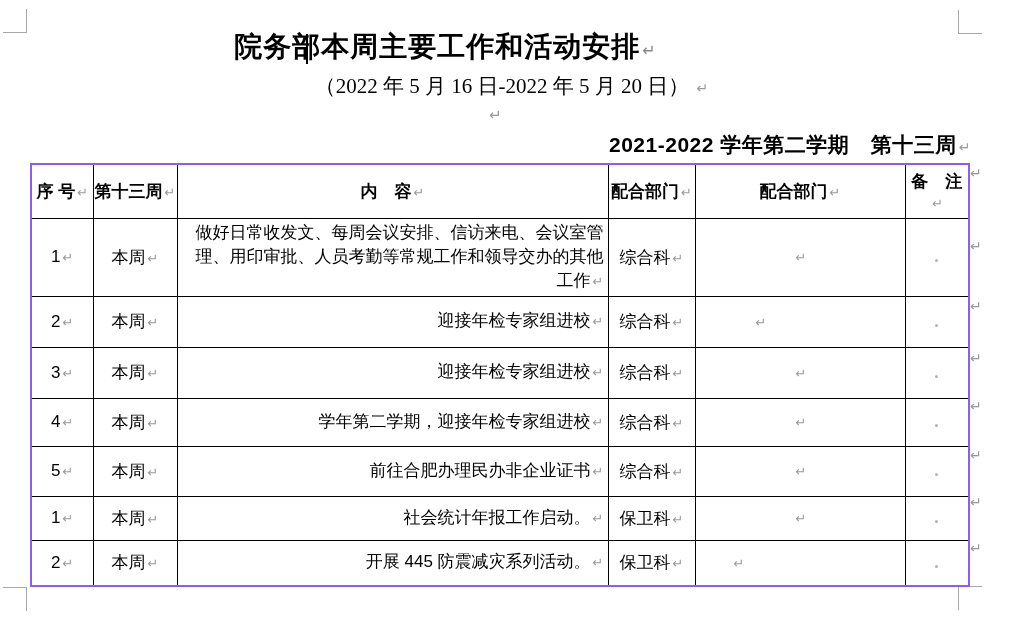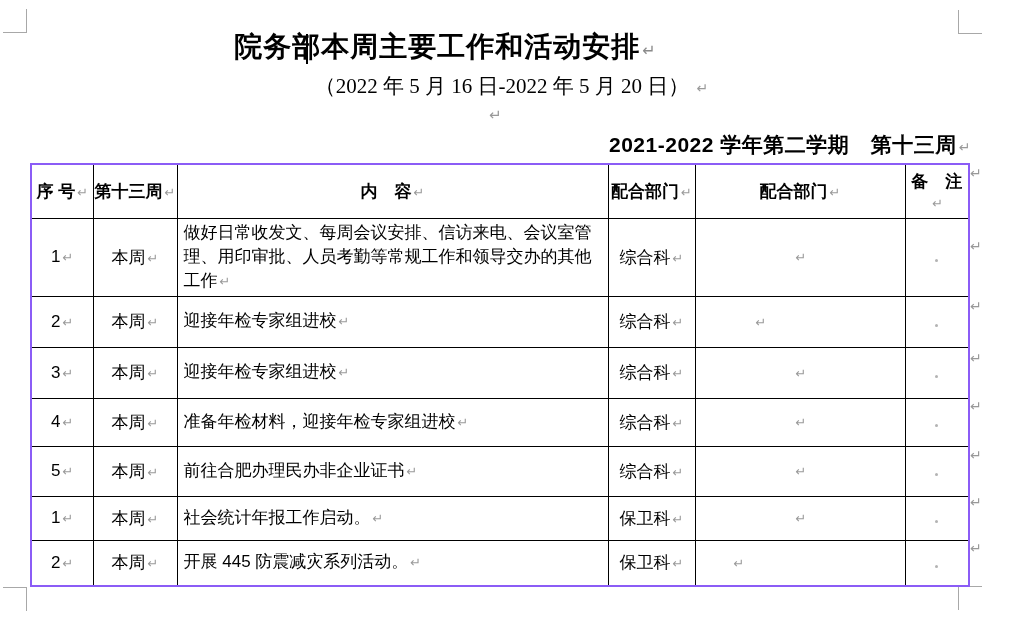--- a/index.html
+++ b/index.html
@@ -33,21 +33,21 @@
     text-align:center;font-size:17px;overflow:hidden;}
   .doc-table th{font-weight:bold;}
   .doc-table tr:nth-child(1){height:54px;}
   .doc-table tr:nth-child(2){height:66px;}
   .doc-table tr:nth-child(3){height:51px;}
   .doc-table tr:nth-child(4){height:51px;}
   .doc-table tr:nth-child(5){height:48px;}
   .doc-table tr:nth-child(6){height:50px;}
   .doc-table tr:nth-child(7){height:44px;}
   .doc-table tr:nth-child(8){height:46px;}
-  td.cell-content{text-align:left;padding:2px 4px 2px 6px;line-height:24px;}
+  td.cell-content{text-align:right;padding:2px 4px 2px 6px;line-height:24px;}
   td.cell-coop.pos-b{text-align:left;padding-left:58px;}
   td.cell-coop.pos-c{text-align:left;padding-left:36px;}
   .note-dot{display:inline-block;width:3px;height:3px;border-radius:50%;
     background:#b3b3b3;margin-top:8px;}
   
   .row-end-mark{position:absolute;left:970px;font-size:14px;color:#999;}
 </style>
 </head>
 <body>
 
@@ -102,21 +102,21 @@
       <td class="cell-seq"><span>3</span><span class="pmark">↵</span></td>
       <td class="cell-time"><span>本周</span><span class="pmark">↵</span></td>
       <td class="cell-content"><span>迎接年检专家组进校</span><span class="pmark">↵</span></td>
       <td class="cell-dept"><span>综合科</span><span class="pmark">↵</span></td>
       <td class="cell-coop pos-a"><span class="pmark">↵</span></td>
       <td class="cell-note"><span class="note-dot"></span></td>
     </tr>
     <tr>
       <td class="cell-seq"><span>4</span><span class="pmark">↵</span></td>
       <td class="cell-time"><span>本周</span><span class="pmark">↵</span></td>
-      <td class="cell-content"><span>准备年检材料，迎接年检专家组进校</span><span class="pmark">↵</span></td>
+      <td class="cell-content"><span>学年第二学期，迎接年检专家组进校</span><span class="pmark">↵</span></td>
       <td class="cell-dept"><span>综合科</span><span class="pmark">↵</span></td>
       <td class="cell-coop pos-a"><span class="pmark">↵</span></td>
       <td class="cell-note"><span class="note-dot"></span></td>
     </tr>
     <tr>
       <td class="cell-seq"><span>5</span><span class="pmark">↵</span></td>
       <td class="cell-time"><span>本周</span><span class="pmark">↵</span></td>
       <td class="cell-content"><span>前往合肥办理民办非企业证书</span><span class="pmark">↵</span></td>
       <td class="cell-dept"><span>综合科</span><span class="pmark">↵</span></td>
       <td class="cell-coop pos-a"><span class="pmark">↵</span></td>

